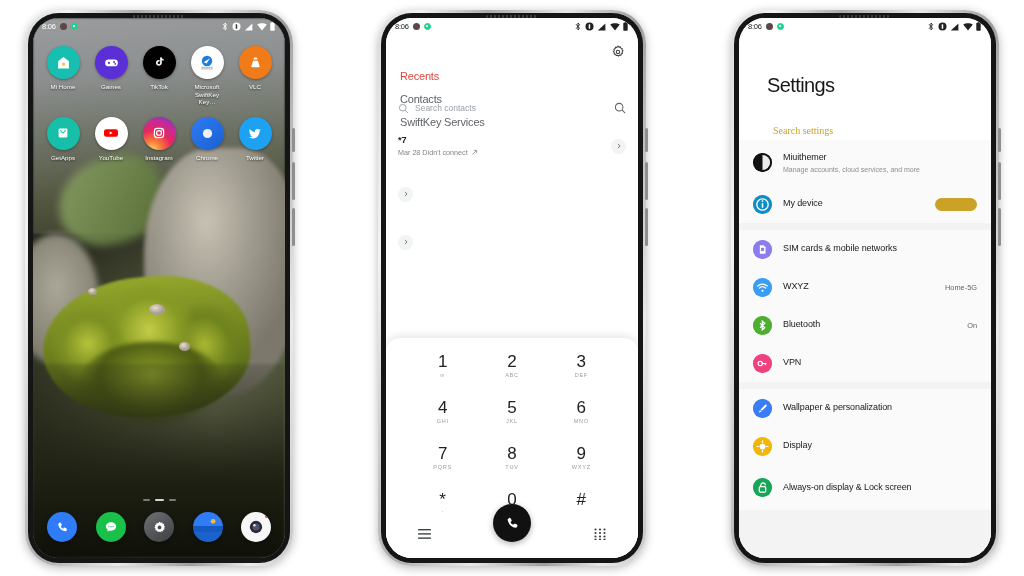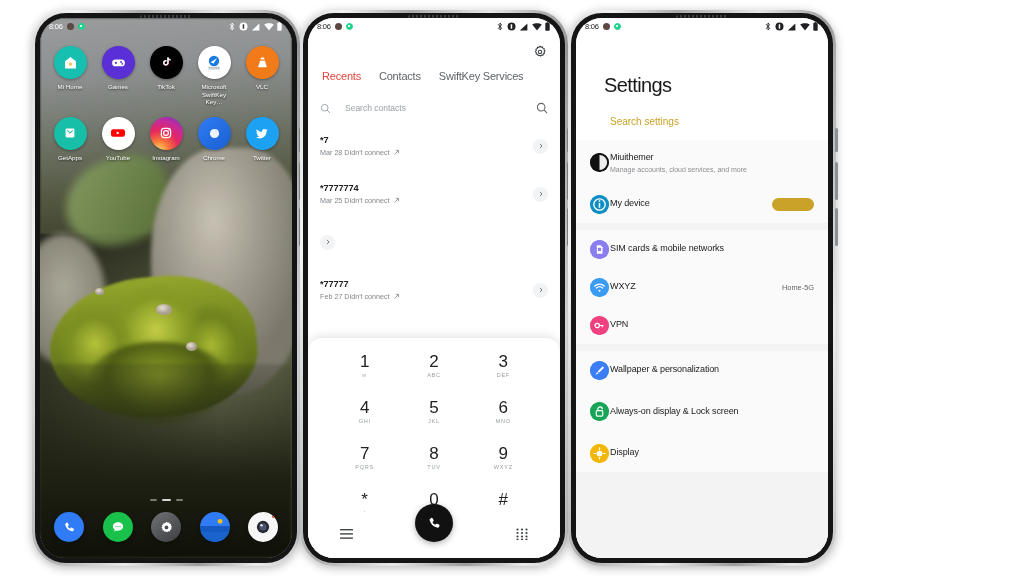--- a/index.html
+++ b/index.html
@@ -1,21 +1,21 @@
 <!DOCTYPE html>
 <html><head>
 <meta charset="utf-8">
 <style>
   html,body{margin:0;padding:0;}
   body{
     width:1024px;height:576px;background:#ffffff;
     font-family:"Liberation Sans",sans-serif;
     overflow:hidden;position:relative;
   }
-  .stage{position:absolute;inset:0;display:flex;align-items:center;padding:0 32px;box-sizing:border-box;}
+  .stage{position:absolute;inset:0;display:flex;align-items:center;justify-content:space-between;padding:0 25px;box-sizing:border-box;}
 
   
   .phone{position:relative;width:268px;height:556px;flex:0 0 auto;}
   .frame{
     position:absolute;inset:0;border-radius:34px;
     background:linear-gradient(100deg,#d9dadb 0%,#f2f3f3 12%,#a9abad 30%,#e7e8e9 52%,#9a9c9e 72%,#e9eaeb 88%,#c3c5c6 100%);
     box-shadow:0 2px 10px rgba(0,0,0,.28);
   }
   .frame2{position:absolute;inset:3px;border-radius:31px;background:#151516;}
   .screen{position:absolute;left:8px;top:8px;right:8px;bottom:8px;border-radius:26px;overflow:hidden;background:#fff;}
@@ -80,49 +80,49 @@
   .dock{position:absolute;left:0;right:0;bottom:16px;display:flex;justify-content:space-between;padding:0 14px;box-sizing:border-box;z-index:3;}
   .dock-ic{width:30px;height:30px;border-radius:50%;display:flex;align-items:center;justify-content:center;
     box-shadow:0 1px 4px rgba(0,0,0,.4);position:relative;overflow:hidden;}
   .pagedots{position:absolute;left:0;right:0;bottom:57px;display:flex;justify-content:center;gap:5px;z-index:3;}
   .pd{width:7px;height:2.5px;border-radius:2px;background:rgba(255,255,255,.42);}
   .pd.on{background:rgba(255,255,255,.82);width:9px;}
 
   
   .dialer{position:absolute;inset:0;background:#fff;}
   .gear-btn{position:absolute;right:12px;top:26px;width:16px;height:16px;}
-  .tabs{position:absolute;left:14px;top:52px;display:flex;gap:18px;align-items:baseline;}
+  .tabs{position:absolute;left:14px;top:52px;display:flex;gap:11px;align-items:baseline;flex-direction:column;}
   .tab{font-size:11px;color:#5f6368;letter-spacing:-.2px;}
   .tab.active{color:#e0453c;}
   .srch{position:absolute;left:12px;right:12px;top:80px;height:20px;display:flex;align-items:center;gap:6px;}
-  .srch-ph{font-size:8.5px;color:#9aa0a6;flex:1;margin-left:8px;}
+  .srch-ph{font-size:8.5px;color:#9aa0a6;flex:1;}
   .calls{position:absolute;left:0;right:0;top:104px;bottom:0;}
   .call-row{display:flex;align-items:center;padding:0 12px;height:48px;box-sizing:border-box;}
   .call-txt{flex:1;}
   .call-num{font-size:9.2px;font-weight:bold;color:#202124;letter-spacing:-.1px;}
   .call-sub{font-size:7.2px;color:#80868b;margin-top:2.5px;display:flex;align-items:center;gap:3px;}
   .chev{width:15px;height:15px;border-radius:50%;background:#f1f3f4;display:flex;align-items:center;justify-content:center;}
   .keypad{position:absolute;left:0;right:0;bottom:0;top:320px;background:#fff;border-radius:14px 14px 0 0;
     box-shadow:0 -2px 10px rgba(0,0,0,.11);padding:6px 22px 0;box-sizing:border-box;}
   .kp-grid{display:grid;grid-template-columns:repeat(3,1fr);row-gap:2px;}
   .key{height:44px;display:flex;flex-direction:column;align-items:center;justify-content:center;}
   .key-d{font-size:17px;color:#202124;line-height:18px;font-weight:normal;}
   .key-l{font-size:5.6px;color:#9aa0a6;letter-spacing:.7px;margin-top:1px;height:7px;}
   .kp-bar{position:absolute;left:0;right:0;bottom:0;height:48px;display:flex;align-items:center;justify-content:space-between;padding:0 32px;box-sizing:border-box;}
   .call-fab{position:absolute;left:50%;transform:translateX(-50%);bottom:16px;width:38px;height:38px;border-radius:50%;
     background:#111;display:flex;align-items:center;justify-content:center;box-shadow:0 2px 6px rgba(0,0,0,.3);}
 
   
   .settings{position:absolute;inset:0;background:#fff;overflow:hidden;}
   .st-title{position:absolute;left:28px;top:56px;font-size:20px;color:#17181a;letter-spacing:-.6px;}
-  .st-search{position:absolute;left:34px;top:98px;font-size:10px;color:#c9a227;}
+  .st-search{position:absolute;left:34px;top:107px;font-size:10px;color:#c9a227;font-family:Liberation Serif, serif;}
   .st-list{position:absolute;left:0;right:0;top:122px;bottom:0;background:#f3f3f3;}
   .st-group{background:#fafafa;}
   .st-gap{height:7px;background:#f3f3f3;}
-  .st-row{display:flex;align-items:center;gap:1px;padding:0 14px;height:38px;box-sizing:border-box;}
+  .st-row{display:flex;align-items:center;gap:11px;padding:0 14px;height:38px;box-sizing:border-box;}
   .st-row.tall{height:45px;}
   .st-ic{width:19px;height:19px;border-radius:50%;flex:0 0 auto;display:flex;align-items:center;justify-content:center;position:relative;overflow:hidden;}
   .st-body{flex:1;min-width:0;}
   .st-lb{font-size:9px;color:#202124;line-height:11.5px;letter-spacing:-.1px;}
   .st-sub{font-size:7px;color:#8a8d91;margin-top:2px;}
   .st-val{font-size:7.4px;color:#5f6368;margin-left:auto;}
   .st-pill{width:42px;height:13px;border-radius:8px;background:#c9a227;margin-left:auto;}
 </style>
 </head>
 <body>
@@ -400,52 +400,27 @@
                   </svg>
                 </div>
             </div>
             <div class="chev">
                 <svg width="6" height="6" viewBox="0 0 8 8">
                   <path d="M2.6 1.2 5.4 4 2.6 6.8" stroke="#5f6368" stroke-width="1.1" fill="none"></path>
                 </svg>
               </div>
           </div>
           <div class="call-row">
-            <div class="call-txt">
-              <div class="call-num">*7777774</div>
-              <div class="call-sub">
-                  <span>Mar 25 Didn't connect</span>
-                <svg width="7" height="7" viewBox="0 0 10 10">
-                    <path d="M2 8 8 2M4 2h4v4" stroke="#80868b" stroke-width="1.1" fill="none"></path>
-                  </svg>
-                </div>
-            </div>
             <div class="chev">
                 <svg width="6" height="6" viewBox="0 0 8 8">
                   <path d="M2.6 1.2 5.4 4 2.6 6.8" stroke="#5f6368" stroke-width="1.1" fill="none"></path>
                 </svg>
               </div>
           </div>
           <div class="call-row">
-            <div class="chev">
-                <svg width="6" height="6" viewBox="0 0 8 8">
-                  <path d="M2.6 1.2 5.4 4 2.6 6.8" stroke="#5f6368" stroke-width="1.1" fill="none"></path>
-                </svg>
-              </div>
-          </div>
-          <div class="call-row">
-            <div class="call-txt">
-              <div class="call-num">*77777</div>
-              <div class="call-sub">
-                  <span>Feb 27 Didn't connect</span>
-                <svg width="7" height="7" viewBox="0 0 10 10">
-                    <path d="M2 8 8 2M4 2h4v4" stroke="#80868b" stroke-width="1.1" fill="none"></path>
-                  </svg>
-                </div>
-            </div>
             <div class="chev">
                 <svg width="6" height="6" viewBox="0 0 8 8">
                   <path d="M2.6 1.2 5.4 4 2.6 6.8" stroke="#5f6368" stroke-width="1.1" fill="none"></path>
                 </svg>
               </div>
           </div>
         </div>
 
         <div class="keypad">
           <div class="kp-grid">
@@ -626,20 +601,32 @@
                     <path d="M6.8 10.6a4.8 4.8 0 0 1 6.4 0" stroke="#fff" stroke-width="1.3" fill="none" stroke-linecap="round"></path>
                     <circle cx="10" cy="13.4" r="1.1" fill="#fff"></circle>
                   </svg>
               </div>
               <div class="st-body">
                   <div class="st-lb">WXYZ</div>
                 </div>
               <div class="st-val">Home-5G</div>
             </div>
             <div class="st-row">
+              <div class="st-ic" style="background:#4caf2f">
+                <svg width="19" height="19" viewBox="0 0 20 20">
+                    <circle cx="10" cy="10" r="10" fill="#4caf2f"></circle>
+                    <path d="M7.4 7.6 12.4 12.4 9.8 14.6V5.4l2.6 2.2-5 4.8" stroke="#fff" stroke-width="1.3" fill="none"></path>
+                  </svg>
+              </div>
+              <div class="st-body">
+                  <div class="st-lb">Bluetooth</div>
+                </div>
+              <div class="st-val">On</div>
+            </div>
+            <div class="st-row">
               <div class="st-ic" style="background:#f0417e">
                 <svg width="19" height="19" viewBox="0 0 20 20">
                     <circle cx="10" cy="10" r="10" fill="#f0417e"></circle>
                     <circle cx="7.6" cy="10" r="2.3" stroke="#fff" stroke-width="1.3" fill="none"></circle>
                     <path d="M9.9 10h4.4M13 10v1.8" stroke="#fff" stroke-width="1.3" fill="none"></path>
                   </svg>
               </div>
               <div class="st-body">
                   <div class="st-lb">VPN</div>
                 </div>
@@ -654,42 +641,42 @@
                 <svg width="19" height="19" viewBox="0 0 20 20">
                     <circle cx="10" cy="10" r="10" fill="#3b7df5"></circle>
                     <path d="M13.4 5.6 8 11l1.4 1.4 5.4-5.4z" fill="#fff"></path>
                     <path d="M7.4 11.6 6 14.6l3-1.4z" fill="#fff"></path>
                   </svg>
               </div>
               <div class="st-body">
                   <div class="st-lb">Wallpaper &amp; personalization</div>
                 </div>
             </div>
+            <div class="st-row">
+              <div class="st-ic" style="background:#f2b705">
+                <svg width="19" height="19" viewBox="0 0 20 20">
+                    <circle cx="10" cy="10" r="10" fill="#f2b705"></circle>
+                    <circle cx="10" cy="10" r="3" fill="#fff"></circle>
+                    <path d="M10 4.2v1.8M10 14v1.8M4.2 10h1.8M14 10h1.8" stroke="#fff" stroke-width="1.3" stroke-linecap="round"></path>
+                  </svg>
+              </div>
+              <div class="st-body">
+                  <div class="st-lb">Display</div>
+                </div>
+            </div>
             <div class="st-row tall">
               <div class="st-ic" style="background:#18a558">
                 <svg width="19" height="19" viewBox="0 0 20 20">
                     <circle cx="10" cy="10" r="10" fill="#18a558"></circle>
                     <rect x="6.6" y="9.2" width="6.8" height="5.6" rx="1.1" stroke="#fff" stroke-width="1.3" fill="none"></rect>
                     <path d="M8.2 9.2V7.6a2.4 2.4 0 0 1 4.8 0" stroke="#fff" stroke-width="1.3" fill="none"></path>
                   </svg>
               </div>
               <div class="st-body">
                   <div class="st-lb">Always-on display &amp; Lock screen</div>
-                </div>
-            </div>
-            <div class="st-row">
-              <div class="st-ic" style="background:#f2b705">
-                <svg width="19" height="19" viewBox="0 0 20 20">
-                    <circle cx="10" cy="10" r="10" fill="#f2b705"></circle>
-                    <circle cx="10" cy="10" r="3" fill="#fff"></circle>
-                    <path d="M10 4.2v1.8M10 14v1.8M4.2 10h1.8M14 10h1.8" stroke="#fff" stroke-width="1.3" stroke-linecap="round"></path>
-                  </svg>
-              </div>
-              <div class="st-body">
-                  <div class="st-lb">Display</div>
                 </div>
             </div>
           </div>
 
         </div>
       </div>
     </div>
     <div class="earpiece"></div>
   </div>
 

